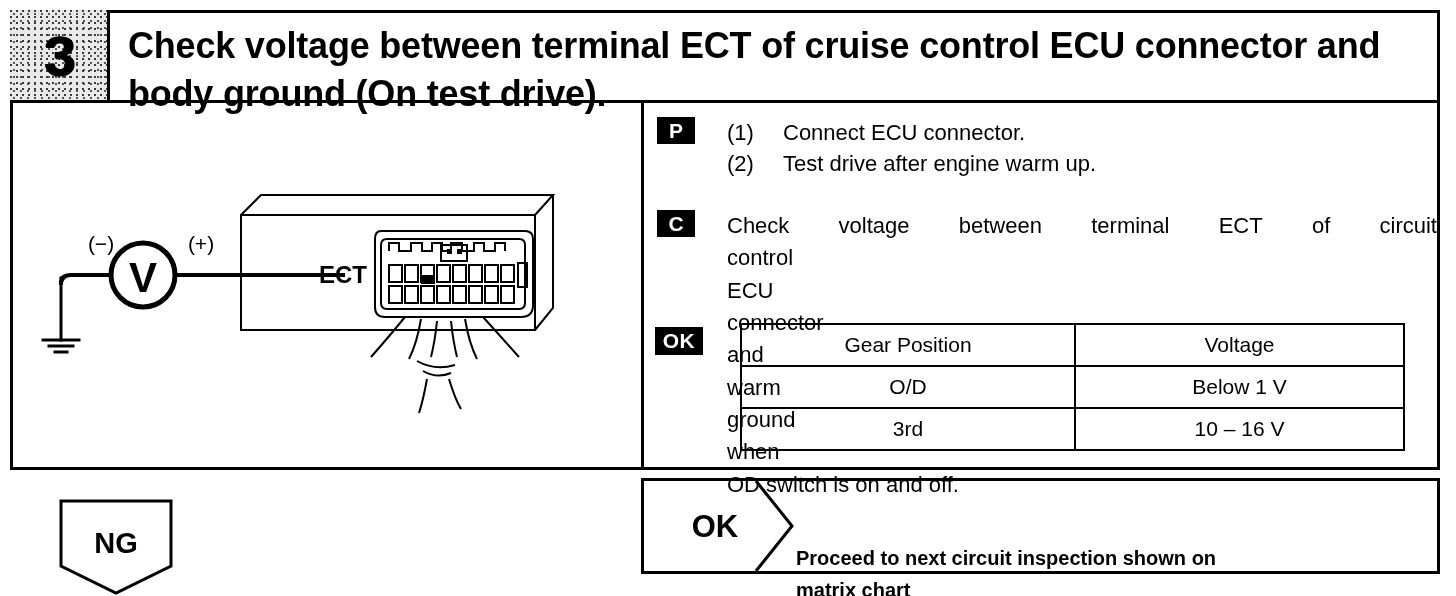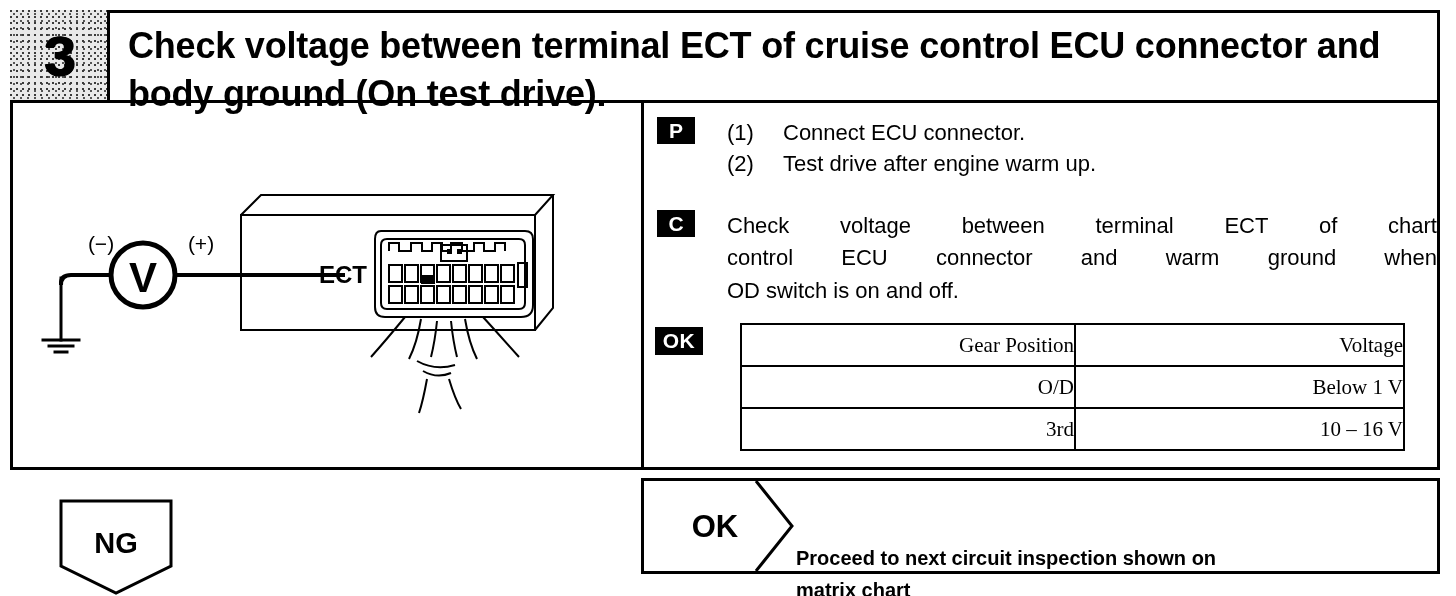--- a/index.html
+++ b/index.html
@@ -44,22 +44,22 @@
   .pitem{display:flex;}
   .pnum{width:56px;flex:0 0 56px;}
   .ptext{white-space:nowrap;}
 
   .crow{position:absolute;left:10px;top:105px;display:flex;align-items:flex-start;}
   .ctext{margin-left:32px;font-size:22px;line-height:1.47;width:710px;text-align:justify;}
 
   .okrow{position:absolute;left:8px;top:222px;}
   .tblwrap{position:absolute;left:93px;top:218px;width:665px;}
   table.spec{border-collapse:collapse;width:665px;table-layout:fixed;}
-  table.spec td{border:2px solid #000;text-align:right;font-size:21px;height:40px;padding:0;
-                font-family:Liberation Serif, serif;margin-left:47px;}
+  table.spec td{border:2px solid #000;text-align:center;font-size:21px;height:40px;padding:0;
+                font-family:Liberation Sans, sans-serif;margin-left:47px;}
   table.spec td.c1{width:332px;}
 
   
   .ngwrap{position:absolute;left:58px;top:498px;width:116px;height:98px;}
   .nglabel{position:absolute;left:0;top:8px;width:116px;height:74px;display:flex;align-items:center;justify-content:center;
            font-size:29px;font-weight:bold;font-family:"Liberation Sans",sans-serif;}
 
   
   .okbox{position:absolute;left:641px;top:478px;width:799px;height:96px;border:3px solid #000;box-sizing:border-box;}
   .okbox-label{position:absolute;left:28px;top:28px;width:86px;text-align:center;
@@ -186,23 +186,23 @@
     <div class="crow">
       <div class="badge badge-sq">C</div>
       <div class="ctext">
         <div style="display:flex;justify-content:space-between;gap:29px;">
             <span>Check</span>
             <span>voltage</span>
             <span>between</span>
             <span>terminal</span>
             <span>ECT</span>
             <span>of</span>
-            <span>chart</span>
+            <span>circuit</span>
           </div>
-        <div style="display:flex;justify-content:space-between;">
+        <div style="display:flex;justify-content:space-between;flex-direction:column;">
             <span>control</span>
             <span>ECU</span>
             <span>connector</span>
             <span>and</span>
             <span>warm</span>
             <span>ground</span>
             <span>when</span>
           </div>
         <div>OD switch is on and off.</div>
       </div>

